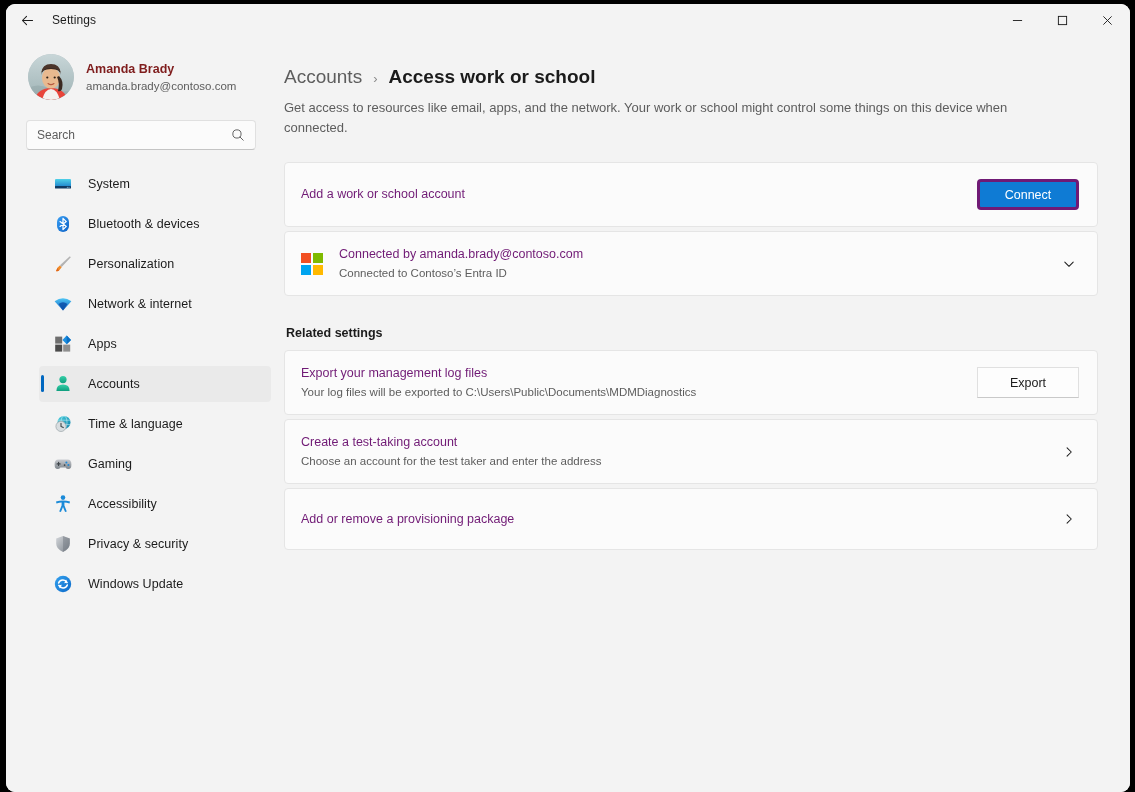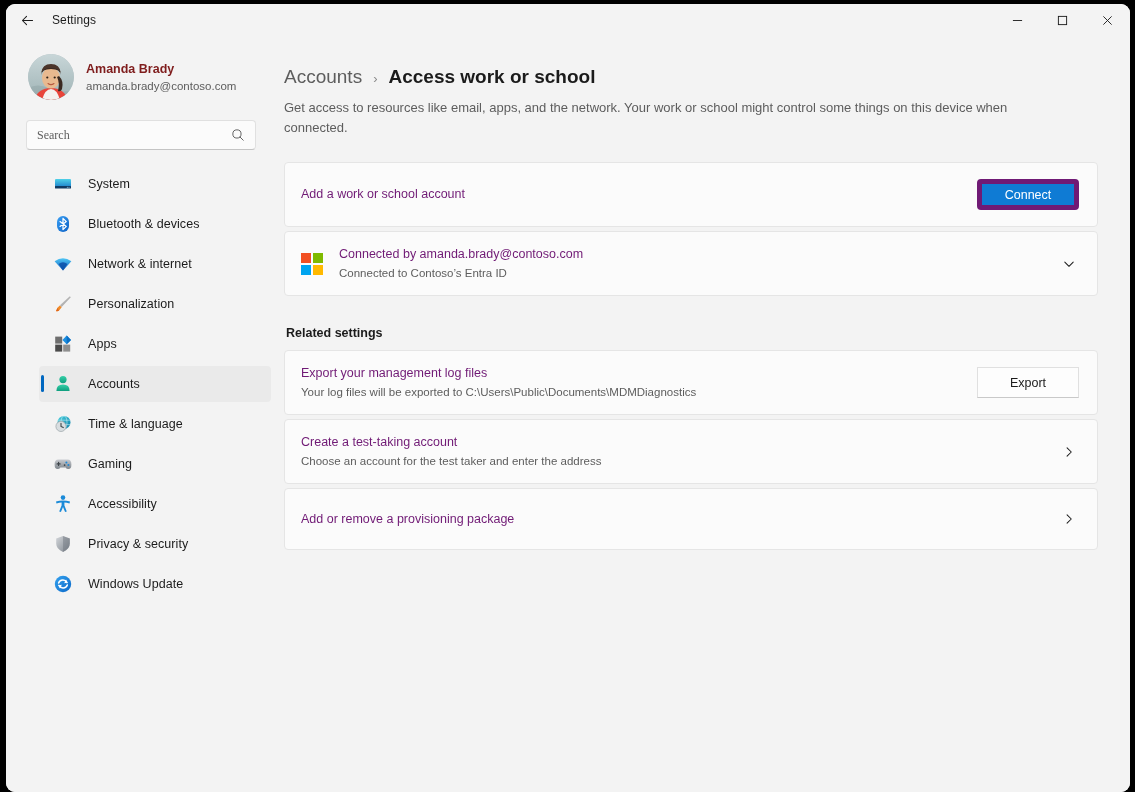--- a/index.html
+++ b/index.html
@@ -118,21 +118,21 @@
     border-radius: 4px;
     display: flex;
     align-items: center;
     padding: 0 10px;
     cursor: text;
   }
   .search-input {
     border: none;
     outline: none;
     background: transparent;
-    font-family: Liberation Serif, serif;
+    font-family: Liberation Sans, sans-serif;
     font-size: 12px;
     color: #1b1b1b;
     flex: 1;
     padding: 0;
   }
   .search-input::placeholder { color: #5d5d5d; }
 
   .nav { margin-top: 16px; padding: 0 5px; flex: 1; margin-left: 28px; }
   .nav-item {
     height: 36px;
@@ -232,21 +232,21 @@
     color: #5d5d5d;
     line-height: 16px;
     margin-top: 2px;
   }
 
   .btn-accent {
     background: #0f7bd4;
     color: #ffffff;
     font-size: 12.5px;
     font-family: "Liberation Sans", sans-serif;
-    border: 5px solid #701a75;
+    border: 3px solid #701a75;
     border-radius: 4px;
     height: 31px;
     min-width: 102px;
     padding: 0 14px;
     cursor: pointer;
   }
 
   .btn-std {
     background: #fdfdfd;
     color: #1b1b1b;
@@ -402,47 +402,47 @@
               <path d="M10 4.4 V15.6 M10 4.4 L13.3 7.6 L7 12.4 M10 15.6 L13.3 12.4 L7 7.6" stroke="#ffffff" stroke-width="1.25" fill="none" stroke-linejoin="round" stroke-linecap="round"></path>
             </svg>
           </span>
           <span class="nav-label">Bluetooth &amp; devices</span>
         </div>
 
         <div class="nav-item">
           <span class="nav-icon">
             <svg width="20" height="20" viewBox="0 0 20 20">
               <defs>
+                  <linearGradient id="g-pb" x1="0" y1="0" x2="1" y2="1">
+                <stop offset="0%" stop-color="#d8d8d8"></stop>
+                    <stop offset="100%" stop-color="#8d8d8d"></stop>
+              </linearGradient>
+                </defs>
+              <path d="M16.8 2.3 L17.8 3.3 L8.6 13 L6.9 11.3 Z" fill="url(#g-pb)"></path>
+              <path d="M6.8 11.4 L8.7 13.3 L6.1 16.6 Q4.3 17.9 3 17 Q3.9 15.6 4.2 14.1 Z" fill="#f08a28"></path>
+              <path d="M4.2 14.1 Q4 15.7 3 17 Q4.4 17.9 6.1 16.6 Z" fill="#e0661b"></path>
+            </svg>
+          </span>
+          <span class="nav-label">Personalization</span>
+        </div>
+
+        <div class="nav-item">
+          <span class="nav-icon">
+            <svg width="20" height="20" viewBox="0 0 20 20">
+              <defs>
                   <linearGradient id="g-wf" x1="0" y1="0" x2="0" y2="1">
                 <stop offset="0%" stop-color="#4fc6f5"></stop>
                     <stop offset="100%" stop-color="#1060c0"></stop>
               </linearGradient>
                 </defs>
               <path d="M1.6 7.2 Q10 1.2 18.4 7.2 L10 16.4 Z" fill="url(#g-wf)"></path>
               <path d="M5.6 9.9 Q10 6.6 14.4 9.9 L10 16.4 Z" fill="#0d4fa8" opacity="0.85"></path>
             </svg>
           </span>
           <span class="nav-label">Network &amp; internet</span>
-        </div>
-
-        <div class="nav-item">
-          <span class="nav-icon">
-            <svg width="20" height="20" viewBox="0 0 20 20">
-              <defs>
-                  <linearGradient id="g-pb" x1="0" y1="0" x2="1" y2="1">
-                <stop offset="0%" stop-color="#d8d8d8"></stop>
-                    <stop offset="100%" stop-color="#8d8d8d"></stop>
-              </linearGradient>
-                </defs>
-              <path d="M16.8 2.3 L17.8 3.3 L8.6 13 L6.9 11.3 Z" fill="url(#g-pb)"></path>
-              <path d="M6.8 11.4 L8.7 13.3 L6.1 16.6 Q4.3 17.9 3 17 Q3.9 15.6 4.2 14.1 Z" fill="#f08a28"></path>
-              <path d="M4.2 14.1 Q4 15.7 3 17 Q4.4 17.9 6.1 16.6 Z" fill="#e0661b"></path>
-            </svg>
-          </span>
-          <span class="nav-label">Personalization</span>
         </div>
 
         <div class="nav-item">
           <span class="nav-icon">
             <svg width="20" height="20" viewBox="0 0 20 20">
               <rect x="2.2" y="2.6" width="7" height="7" fill="#6e6e6e"></rect>
               <rect x="2.2" y="10.6" width="7" height="7" fill="#4a4a4a"></rect>
               <rect x="10.2" y="10.6" width="7" height="7" fill="#8e8e8e"></rect>
               <path d="M13.7 1.6 L18 5.9 L13.7 10.2 L9.4 5.9 Z" fill="#1d8fe0"></path>
               <path d="M13.7 1.6 L18 5.9 L13.7 10.2 Z" fill="#0a6fc4"></path>

